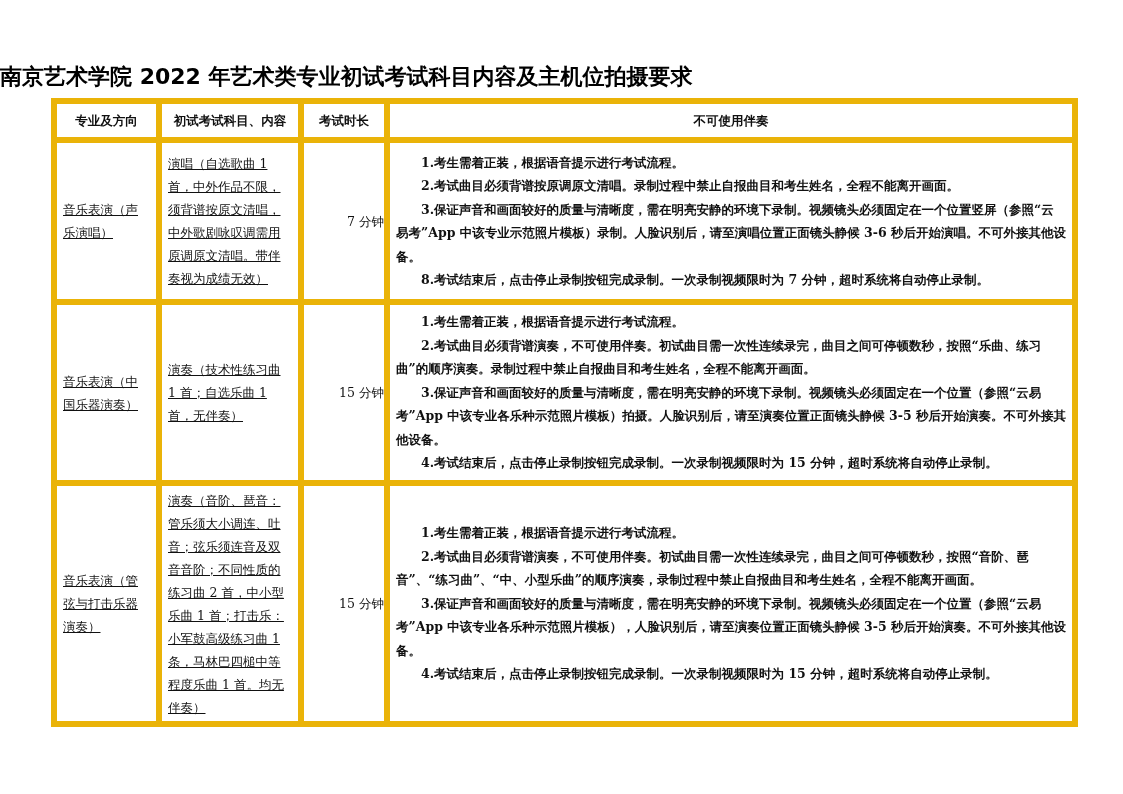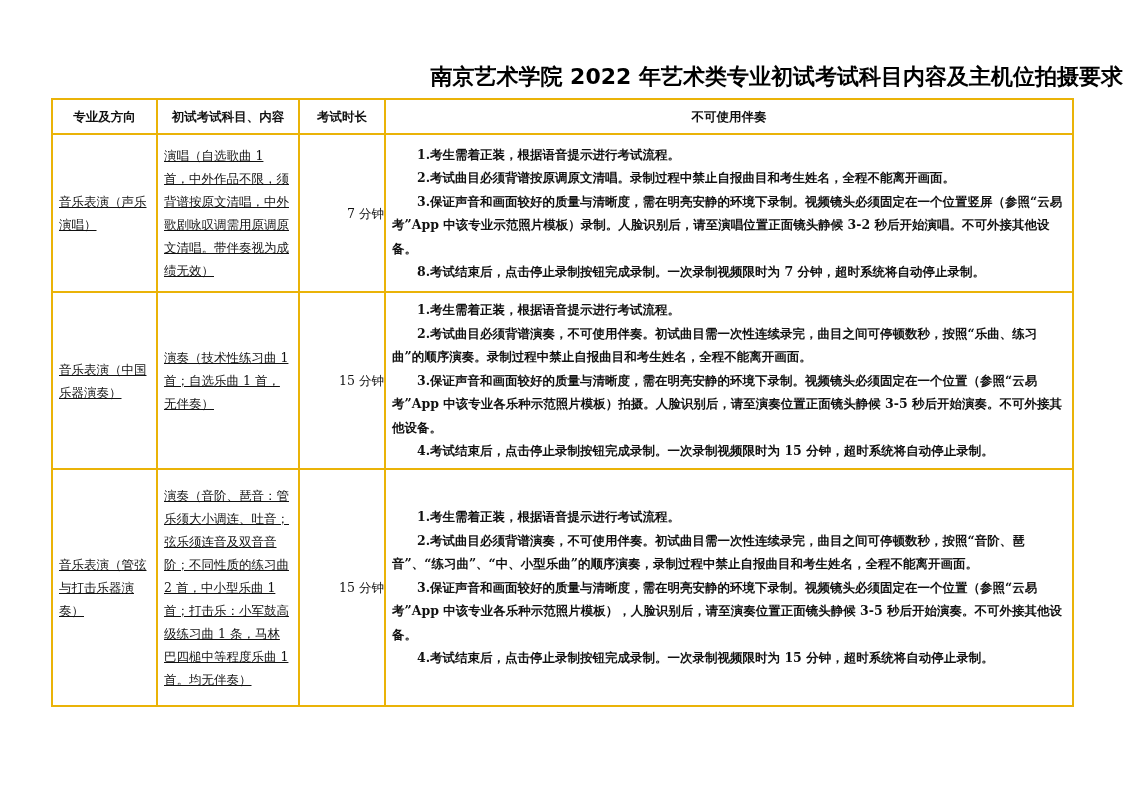--- a/index.html
+++ b/index.html
@@ -1,23 +1,23 @@
 <!DOCTYPE html>
 <html><head>
 <meta charset="utf-8">
 <style>
   html, body { margin: 0; padding: 0; background: #ffffff; }
   body { width: 1123px; height: 794px; position: relative; overflow: hidden;
          font-family: "DejaVu Serif", "Liberation Serif", serif; color: #111; }
-  .title { position: absolute; left: 0; top: 62px; width: 1123px; text-align: right;
+  .title { position: absolute; left: 0; top: 62px; width: 1123px; text-align: left;
            font-family: "DejaVu Sans", "Liberation Sans", sans-serif; font-weight: bold;
            font-size: 22px; letter-spacing: 0px; color: #000; }
   table { position: absolute; left: 51px; top: 98px; width: 1021px; border-collapse: collapse;
           table-layout: fixed; }
-  td, th { border: 2px solid #eab308; padding: 0; font-size: 12.5px; line-height: 23px; }
+  td, th { border: 6px solid #eab308; padding: 0; font-size: 12.5px; line-height: 23px; }
   th { height: 33px; font-family: "DejaVu Sans", "Liberation Sans", sans-serif;
        font-weight: bold; font-size: 12.5px; text-align: center; }
   td.major { padding: 0 6px; vertical-align: middle; text-decoration: underline; }
   td.content { padding: 2px 6px; vertical-align: middle; text-decoration: underline; }
   td.dur { text-align: right; vertical-align: middle; }
   td.req { padding: 4px 6px 4px 6px; vertical-align: middle; }
   .req p { margin: 0; text-indent: 2em; line-height: 23.5px; font-weight: bold; }
   tr.r1 td { height: 148px; }
   tr.r2 td { height: 167px; }
   tr.r3 td { height: 227px; }
@@ -43,21 +43,21 @@
     </tr>
   </thead>
   <tbody>
     <tr class="r1">
       <td class="major">音乐表演（声乐演唱）</td>
       <td class="content">演唱（自选歌曲 1 首，中外作品不限，须背谱按原文清唱，中外歌剧咏叹调需用原调原文清唱。带伴奏视为成绩无效）</td>
       <td class="dur">7 分钟</td>
       <td class="req">
         <p>1.考生需着正装，根据语音提示进行考试流程。</p>
         <p>2.考试曲目必须背谱按原调原文清唱。录制过程中禁止自报曲目和考生姓名，全程不能离开画面。</p>
-        <p>3.保证声音和画面较好的质量与清晰度，需在明亮安静的环境下录制。视频镜头必须固定在一个位置竖屏（参照“云易考”App 中该专业示范照片模板）录制。人脸识别后，请至演唱位置正面镜头静候 3-2 秒后开始演唱。不可外接其他设备。</p>
+        <p>3.保证声音和画面较好的质量与清晰度，需在明亮安静的环境下录制。视频镜头必须固定在一个位置竖屏（参照“云易考”App 中该专业示范照片模板）录制。人脸识别后，请至演唱位置正面镜头静候 3-6 秒后开始演唱。不可外接其他设备。</p>
         <p>8.考试结束后，点击停止录制按钮完成录制。一次录制视频限时为 7 分钟，超时系统将自动停止录制。</p>
       </td>
     </tr>
     <tr class="r2">
       <td class="major">音乐表演（中国乐器演奏）</td>
       <td class="content">演奏（技术性练习曲 1 首；自选乐曲 1 首，无伴奏）</td>
       <td class="dur">15 分钟</td>
       <td class="req">
         <p>1.考生需着正装，根据语音提示进行考试流程。</p>
         <p>2.考试曲目必须背谱演奏，不可使用伴奏。初试曲目需一次性连续录完，曲目之间可停顿数秒，按照“乐曲、练习曲”的顺序演奏。录制过程中禁止自报曲目和考生姓名，全程不能离开画面。</p>

